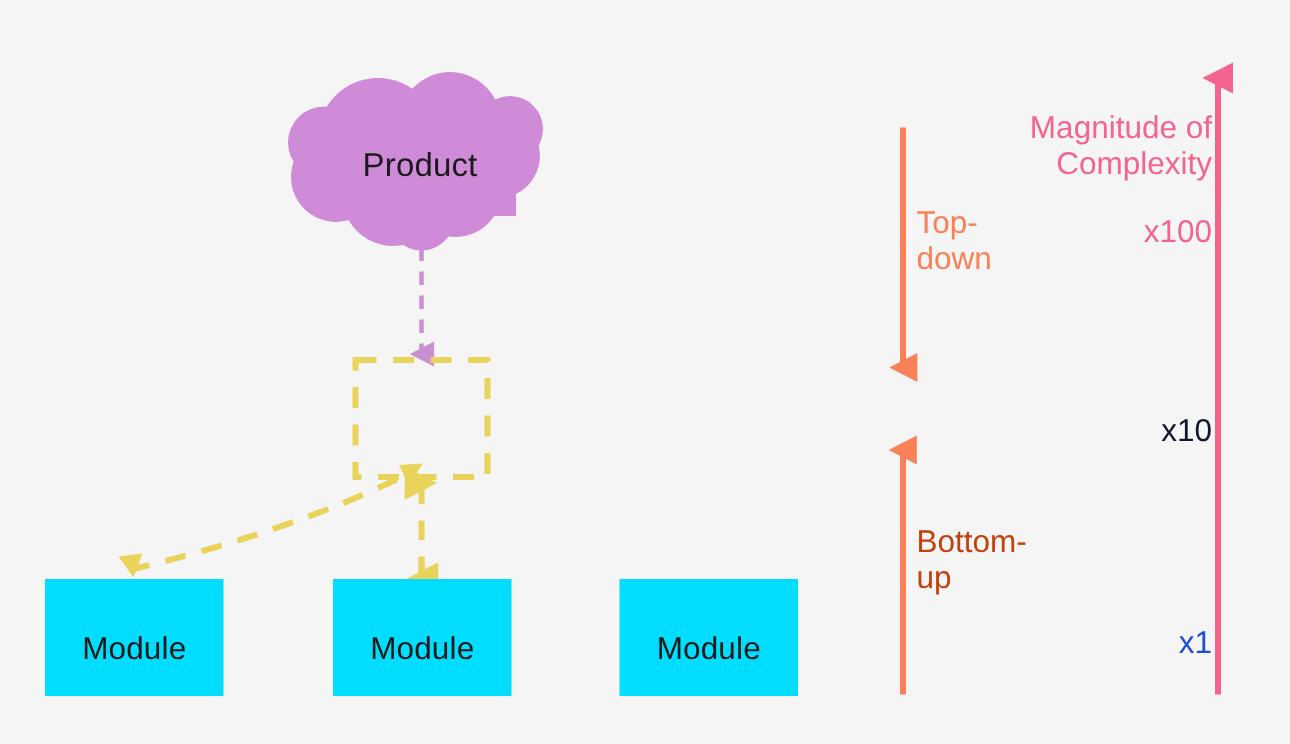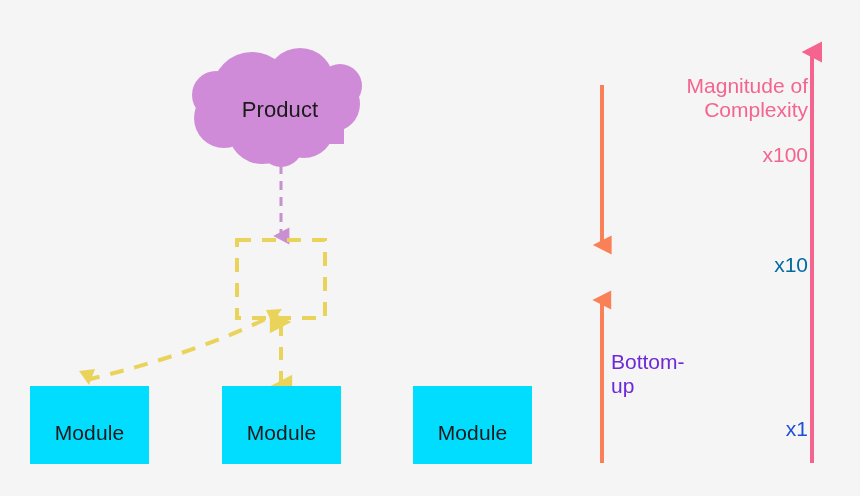--- a/index.html
+++ b/index.html
@@ -95,25 +95,25 @@
     right: 52px;
     top: 99px;
     width: 160px;
     text-align: right;
     font-size: 21px;
     color: #f4648f;
     margin-top: 44px;
   }
   #tick-x10 {
     right: 52px;
-    top: 253px;
+    top: 276px;
     width: 160px;
     text-align: right;
     font-size: 21px;
-    color: #0369a1;
+    color: #0f172a;
   }
   #tick-x1 {
     right: 52px;
     top: 417px;
     width: 160px;
     text-align: right;
     font-size: 21px;
     color: #1d4ed8;
   }
   #topdown-label {
@@ -121,21 +121,21 @@
     top: 137px;
     width: 110px;
     font-size: 21px;
     color: #fa8057;
   }
   #bottomup-label {
     left: 611px;
     top: 350px;
     width: 120px;
     font-size: 21px;
-    color: #6d28d9;
+    color: #c2410c;
   }
 </style>
 </head>
 <body>
 
 <div id="canvas">
 
   <svg class="svg-layer" viewBox="0 0 860 496">
     <defs>
       <marker id="arrow-purple" markerWidth="7" markerHeight="7" refX="3.2" refY="3.4" orient="auto" markerUnits="strokeWidth">
@@ -203,17 +203,19 @@
 
   <div class="legend-text" id="magnitude-title">Magnitude of
 Complexity</div>
 
   <div class="legend-text" id="tick-x100">x100</div>
 
   <div class="legend-text" id="tick-x10">x10</div>
 
   <div class="legend-text" id="tick-x1">x1</div>
 
+  <div class="legend-text" id="topdown-label">Top-
+down</div>
 
   <div class="legend-text" id="bottomup-label">Bottom-
 up</div>
 
 </div>
 
 </body></html>

